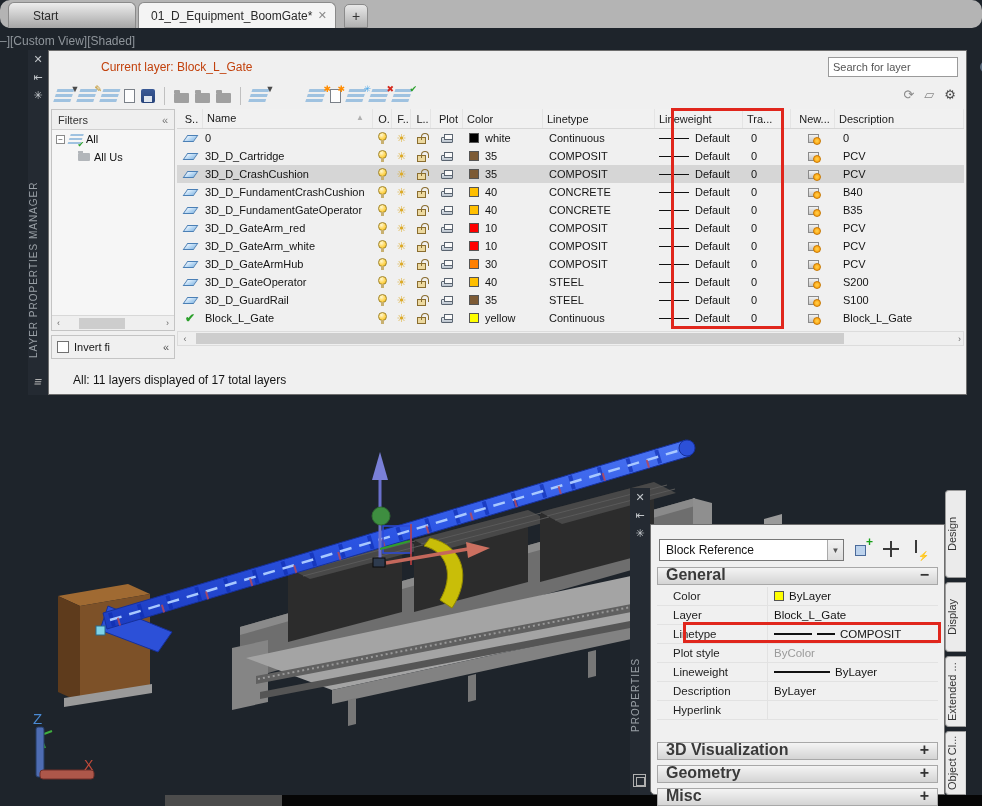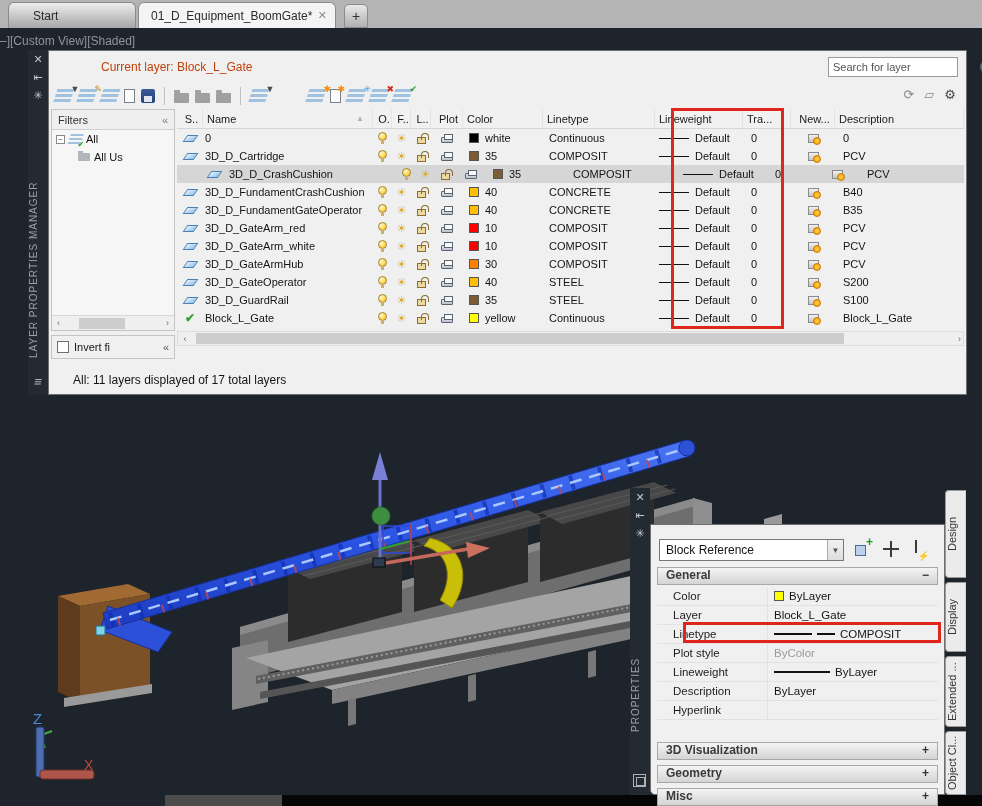--- a/index.html
+++ b/index.html
@@ -1,21 +1,21 @@
 <!DOCTYPE html>
 <html><head>
 <meta charset="utf-8">
 <style>
   * { margin:0; padding:0; box-sizing:border-box; }
   html,body { width:982px; height:806px; }
   .screen { position:relative; width:982px; height:806px; background:#1e242b; overflow:hidden;
             font-family:"Liberation Sans", sans-serif; }
 
   
-  .tabbar { position:absolute; left:0; top:0; width:982px; height:28px; background:#b4b4b4; }
+  .tabbar { position:absolute; left:0; top:0; width:982px; height:28px; background:#b4b4b4;border-radius:10px; }
   .ftab { position:absolute; top:2px; height:26px; border:1px solid #8a8a8a; border-bottom:none;
           border-radius:6px 6px 0 0; font-size:12px; color:#2a2a2a; display:flex; align-items:center; }
   .ftab-start { left:8px; width:128px; background:linear-gradient(#ededed,#a6a6a6); padding-left:24px; }
   .ftab-active { left:138px; width:198px; background:#f4f4f4; padding-left:12px; justify-content:space-between; padding-right:8px; }
   .ftab-close { color:#8a8a8a; font-size:11px; cursor:default; }
   .ftab-plus { position:absolute; left:344px; top:4px; width:24px; height:24px; border:1px solid #8a8a8a;
                border-radius:5px 5px 0 0; background:linear-gradient(#e8e8e8,#b0b0b0); font-size:14px; color:#333;
                display:flex; align-items:center; justify-content:center; }
 
   .vplabel { position:absolute; left:0px; top:34px; font-size:12px; color:#8f959b; }
@@ -84,24 +84,24 @@
   .invertbox { position:absolute; left:2px; top:284px; width:124px; height:24px; border:1px solid #c4c4c4;
                display:flex; align-items:center; gap:5px; padding:0 5px; font-size:11px; color:#141414; }
   .chk { width:12px; height:12px; background:#fff; border:1px solid #707070; }
   .invertbox .col { margin-left:auto; color:#555; }
 
   .ltable { position:absolute; left:128px; top:58px; width:787px; }
   .thead, .trow { display:flex; }
   .thead { height:20px; line-height:20px; font-size:11px; color:#1a1a1a; background:#f1f1f1; border-bottom:1px solid #d6d6d6; }
   .thead .cell { border-right:1px solid #e4e4e4; padding-left:4px; }
   .trow { height:18px; line-height:18px; font-size:11px; color:#141414; }
-  .trow.sel { background:#d6d6d6;padding-left:24px; }
+  .trow.sel { background:#d6d6d6; }
   .cell { overflow:hidden; white-space:nowrap; flex:none; }
   .c-s{width:26px; display:flex; align-items:center; justify-content:center;}
-  .c-name{width:170px; display:flex; align-items:center; gap:5px; padding-left:2px;}
+  .c-name{width:170px; display:flex; align-items:flex-end; gap:5px; padding-left:2px;}
   .c-on,.c-f,.c-l,.c-plot,.c-new{display:flex; align-items:center; justify-content:center;}
   .c-on{width:19px}.c-f{width:19px}.c-l{width:20px}.c-plot{width:32px}
   .c-color{width:80px; display:flex; align-items:center; gap:6px; padding-left:6px;}
   .c-lt{width:112px; padding-left:6px;}
   .c-lw{width:88px; display:flex; align-items:center; padding-left:4px;}
   .c-tra{width:48px; padding-left:8px;}
   .c-new{width:44px}
   .c-desc{width:129px; padding-left:8px;}
   .sortmark { margin-left:auto; margin-right:8px; color:#b0b0b0; font-size:8px; }
   .ic-para { width:11px; height:7px; background:linear-gradient(135deg,#e8f4ff,#8fbfe8); border:1px solid #4a7fb5; transform:skewX(-35deg); }
@@ -139,21 +139,21 @@
               display:flex; align-items:center; justify-content:center; font-size:8px; color:#555; }
   .picons { position:absolute; left:202px; top:14px; display:flex; gap:8px; }
   .pic { position:relative; width:20px; height:20px; }
   .pic-cubes::before { content:""; position:absolute; left:2px; top:6px; width:9px; height:9px; background:#bcd2ec; border:1px solid #4a6a9a; }
   .pic-cubes::after { content:"+"; position:absolute; right:0px; top:-4px; color:#18a018; font-weight:bold; font-size:12px; }
   .pic-pick::before { content:""; position:absolute; left:9px; top:2px; width:2px; height:16px; background:#3a3a3a; }
   .pic-pick::after { content:""; position:absolute; left:2px; top:9px; width:16px; height:2px; background:#3a3a3a; }
   .pic-quick::before { content:""; position:absolute; left:6px; top:1px; width:2px; height:13px; background:#3a3a3a; }
   .pic-quick::after { content:"⚡"; position:absolute; right:-1px; bottom:-2px; font-size:9px; color:#e8a000; }
   .secbar { position:absolute; left:6px; right:6px; height:18px; background:linear-gradient(#f4f4f4,#d4d4d4);
-            border:1px solid #a8a8a8; display:flex; align-items:flex-start; font-size:12px; font-weight:bold; color:#3a3a3a;
+            border:1px solid #a8a8a8; display:flex; align-items:flex-end; font-size:16px; font-weight:bold; color:#3a3a3a;
             padding:0 8px; }
   .secbar .sgn { margin-left:auto; font-weight:bold; color:#333; }
   .prows { position:absolute; left:6px; right:6px; top:62px; }
   .prow { display:flex; height:19px; line-height:19px; font-size:11.5px; border-bottom:1px solid #e2e2e2; background:#f0f0f0; }
   .prow .lab { width:110px; padding-left:16px; color:#222; overflow:hidden; white-space:nowrap; }
   .prow .val { flex:1; padding-left:6px; border-left:1px solid #e2e2e2; color:#141414; display:flex; align-items:center; gap:5px;
                overflow:hidden; white-space:nowrap; }
   .prow .val.gray { color:#9a9a9a; }
   .ltseg { display:inline-block; height:2px; background:#111; }
   .redbox-row { position:absolute; left:32px; top:97px; width:258px; height:21px; border:3px solid #e0261c; pointer-events:none; }

